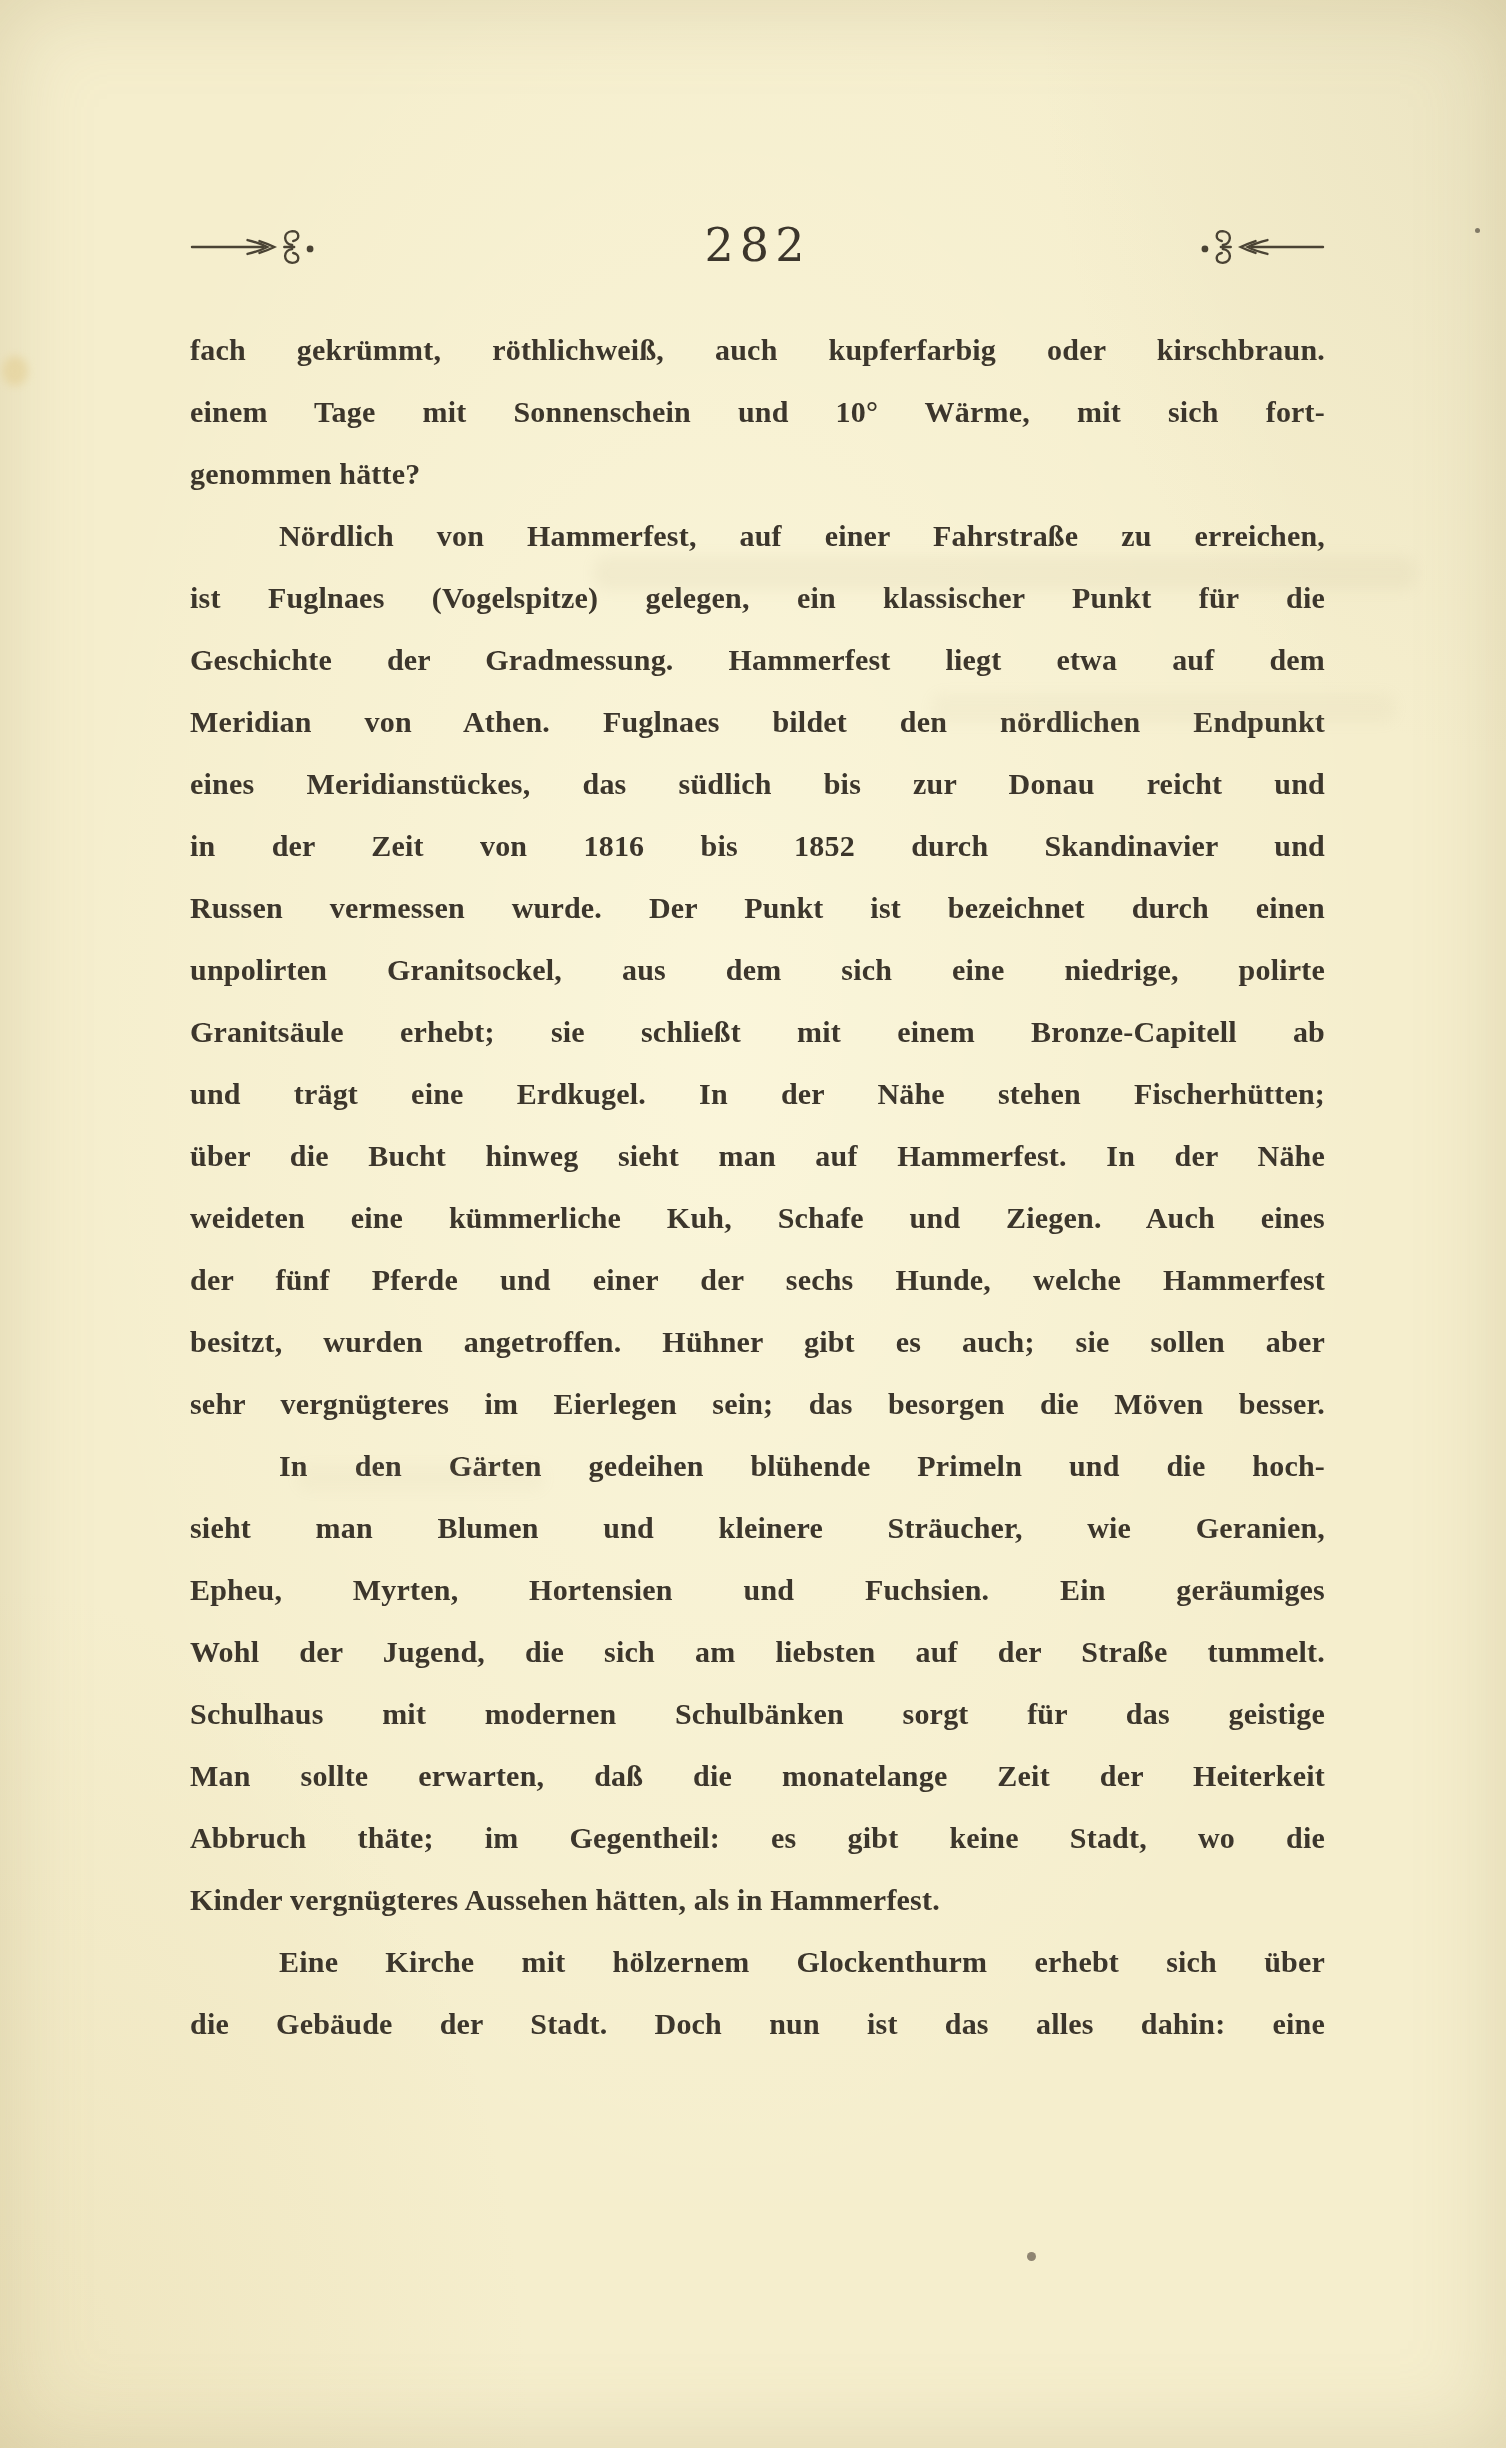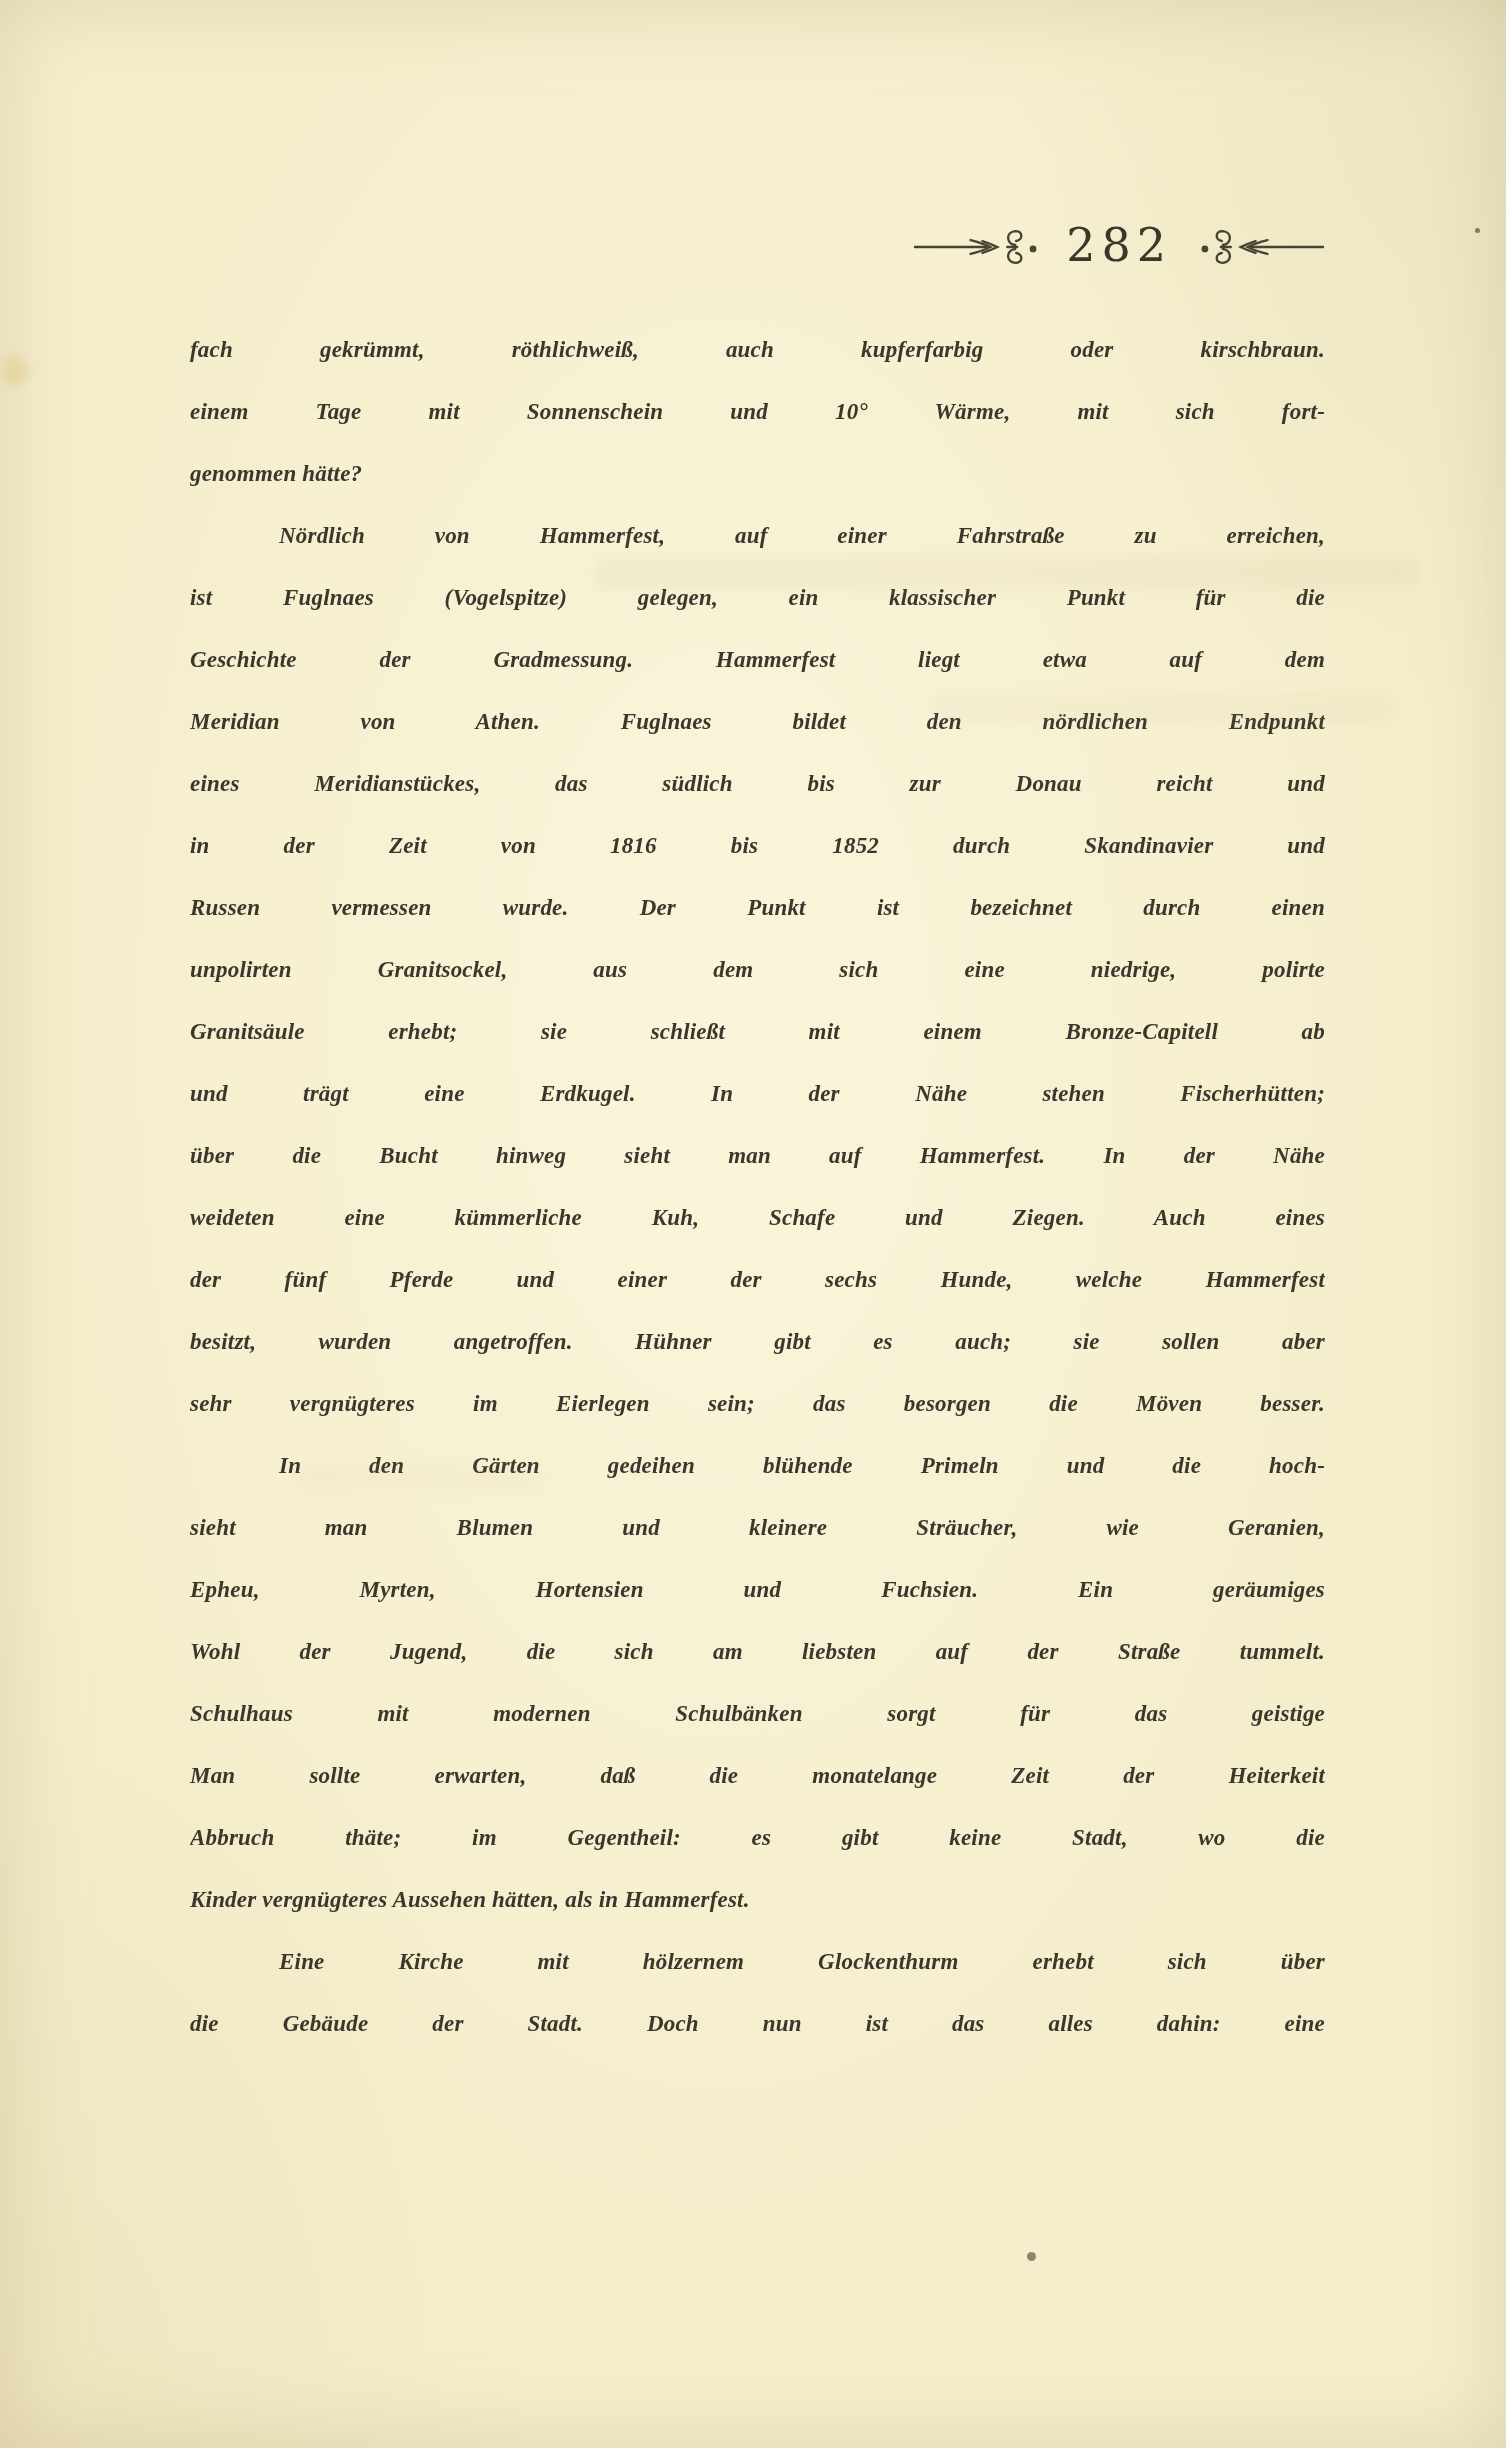--- a/index.html
+++ b/index.html
@@ -14,40 +14,40 @@
       radial-gradient(ellipse at 48% 42%, rgba(255,252,230,.55) 0%, rgba(255,252,230,0) 60%),
       radial-gradient(ellipse at 100% 0%, rgba(190,180,140,.18) 0%, rgba(190,180,140,0) 22%),
       radial-gradient(ellipse at 0% 100%, rgba(210,190,130,.20) 0%, rgba(210,190,130,0) 25%),
       #f5eecd;
     box-shadow: inset 0 0 89px rgba(160,145,95,.28);
     color:#3c362c;
   }
   
   .runhead{
     position:absolute;top:218px;left:190px;width:1135px;height:57px;
-    display:flex;align-items:center;justify-content:flex-end;gap:24px;
+    display:flex;align-items:center;justify-content:space-between;gap:24px;
   }
   .pagenum{
     font-family:"DejaVu Serif", serif;
     font-size:46px;letter-spacing:6px;line-height:1;
     transform:translateY(-2px);
   }
   .orn{display:block;}
   .orn path,.orn circle{stroke:#4a4334;fill:none;stroke-width:2.4;stroke-linecap:round;}
   .orn .dot{fill:#4a4334;stroke:none;}
   .orn.mirror{transform:scaleX(-1);}
   
   .textblock{
     position:absolute;top:319px;left:190px;width:1135px;
   }
   .line{
     height:62px;line-height:62px;
-    font-size:23px;font-weight:bold;letter-spacing:0.2px;
+    font-size:30px;font-weight:bold;letter-spacing:0.2px;
     text-align:justify;text-align-last:justify;
-    overflow:hidden;white-space:nowrap;font-style:italic;
+    overflow:hidden;white-space:nowrap;
   }
   .line.para-end{text-align-last:left;}
   .line.indent{text-indent:89px;}
   
   .ghost{
     position:absolute;background:#b9ac85;opacity:.10;filter:blur(7px);
     border-radius:12px;pointer-events:none;
   }
   .ghost.g1{left:594px;top:556px;width:822px;height:34px;}
   .ghost.g2{left:931px;top:693px;width:465px;height:30px;opacity:.07;}

